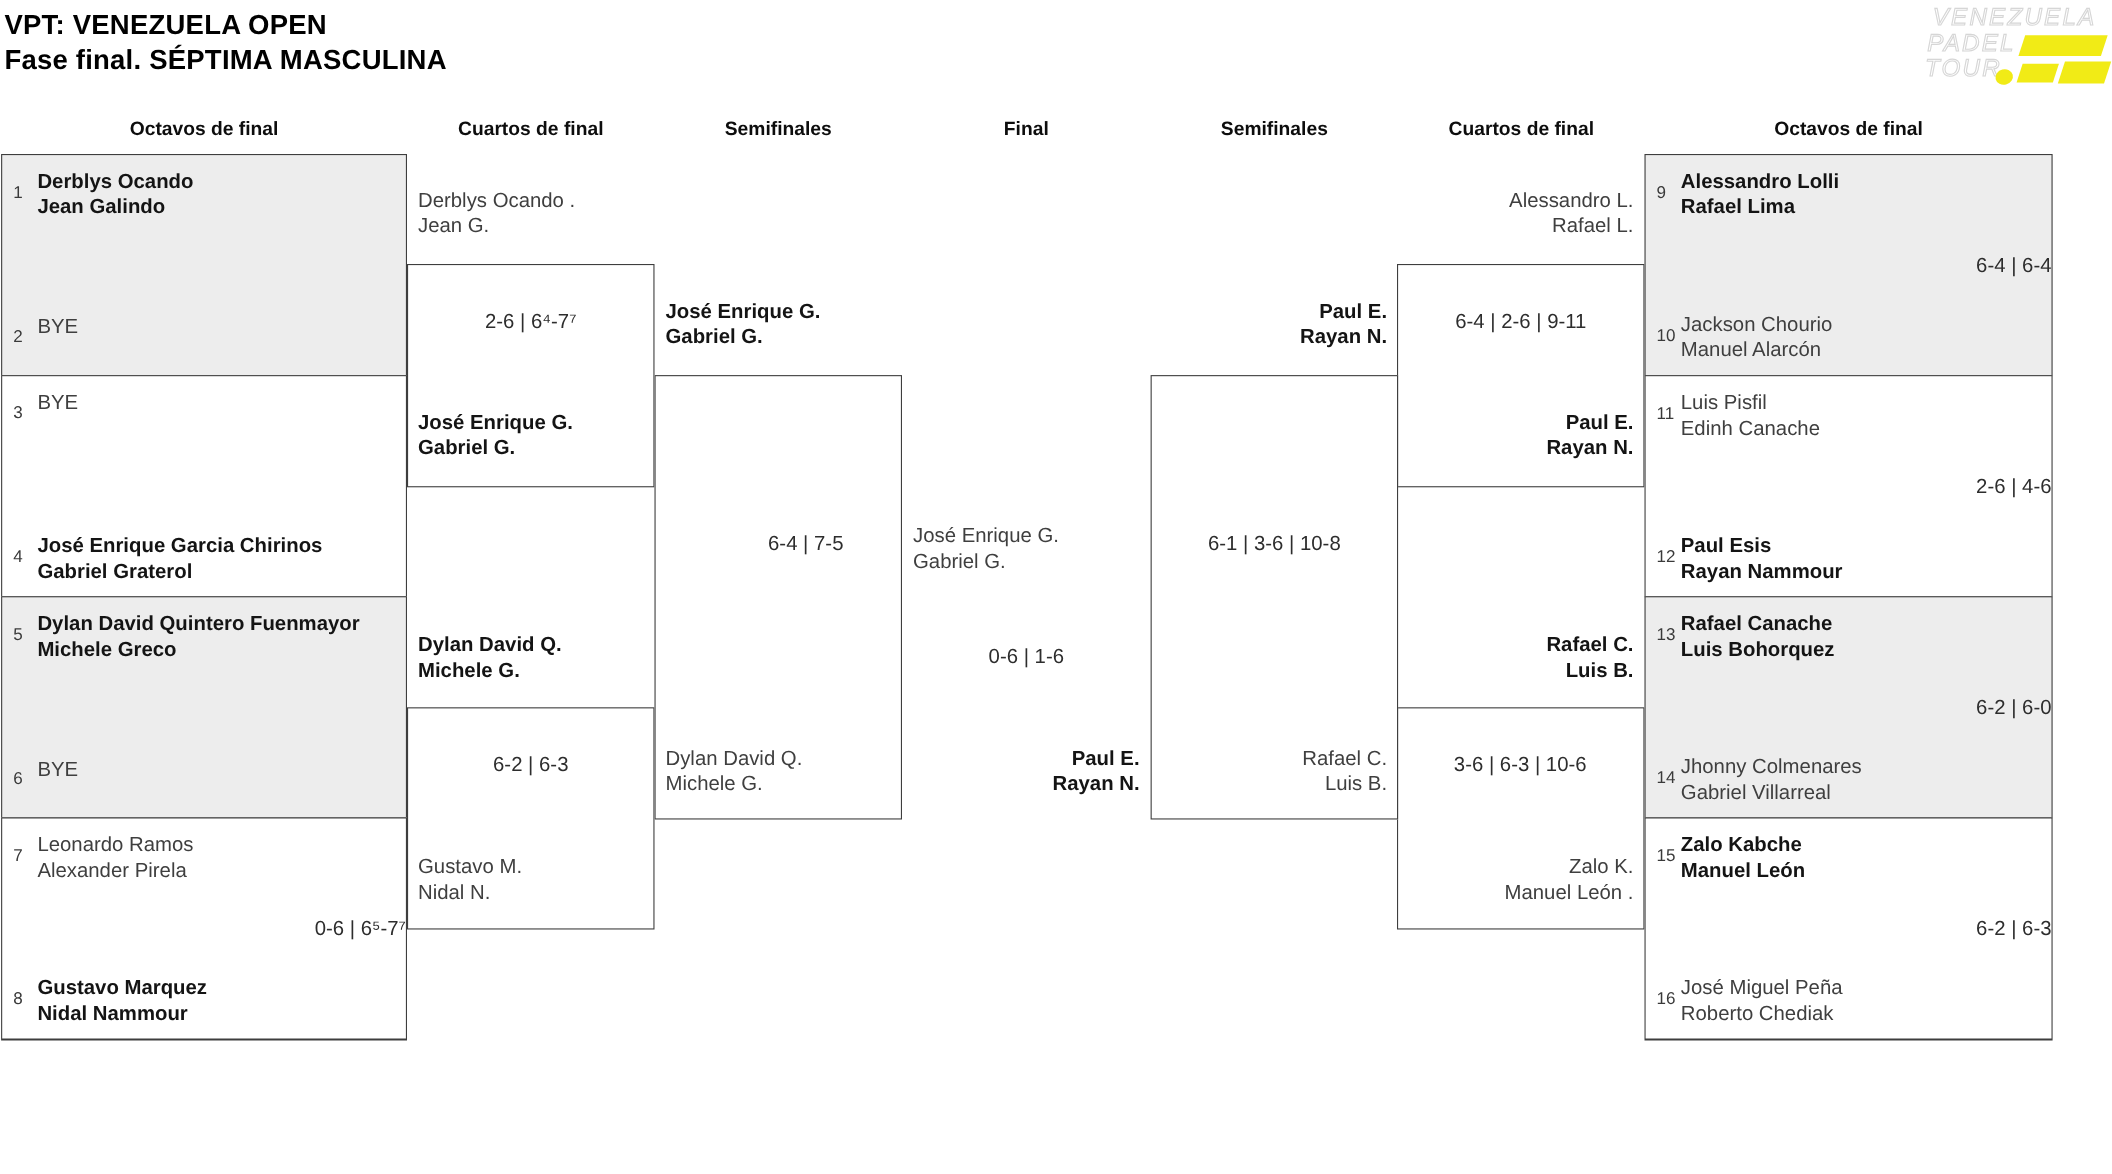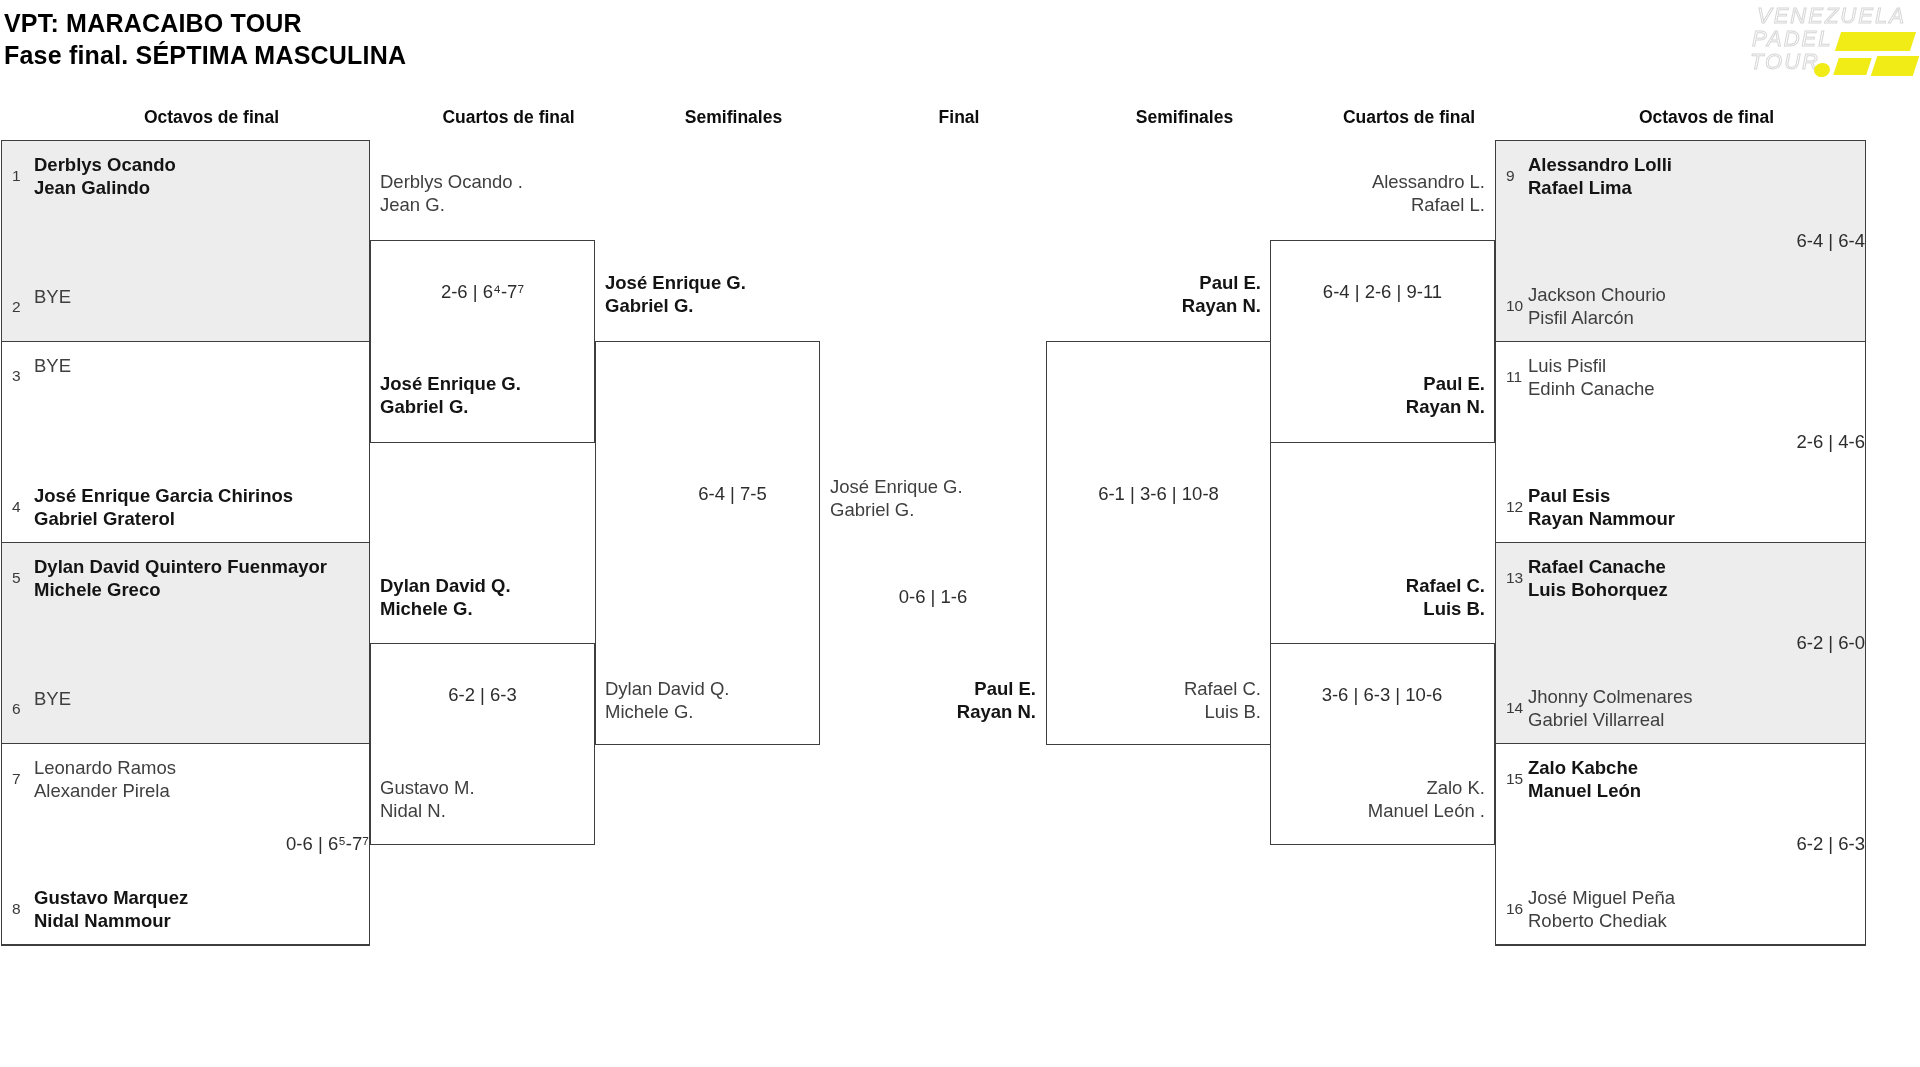--- a/index.html
+++ b/index.html
@@ -1,21 +1,21 @@
 <!DOCTYPE html>
 <html><head>
 <meta charset="utf-8">
 <style>
   html,body{margin:0;padding:0;background:#ffffff;}
   .stage{position:relative;width:1920px;height:1067px;background:#fff;overflow:hidden;
          font-family:"Liberation Sans",sans-serif;color:#1a1a1a;}
   .title{position:absolute;left:4px;top:7px;font-size:25px;line-height:32px;font-weight:700;
          color:#000;letter-spacing:.2px;}
   .hdr{position:absolute;top:107px;height:22px;text-align:center;font-size:17.5px;
-       font-weight:700;color:#0d0d0d;padding-left:26px;}
+       font-weight:700;color:#0d0d0d;}
   .box{position:absolute;box-sizing:border-box;border:1px solid #3e3e3e;background:#fff;}
   .box.alt{background:#ededed;}
   .box.last{border-bottom-width:2px;}
   .entry{position:absolute;left:0;right:0;display:flex;align-items:center;}
   .entry.top{top:12px;}
   .entry.bottom{bottom:12px;}
   .seed{flex:none;width:22px;margin-left:10px;font-size:15.5px;color:#3a3a3a;}
   .names{flex:1;display:flex;flex-direction:column;justify-content:flex-start;min-height:44px;}
   .nline{font-size:18.5px;line-height:23px;color:#3f3f3f;white-space:nowrap;}
   .winner .nline{font-weight:700;color:#141414;}
@@ -36,21 +36,21 @@
   .logo-b3{left:124px;top:56px;width:42px;height:20px;}
   .logo-dot{position:absolute;left:64px;top:63px;width:16px;height:14px;border-radius:50%;
             transform:rotate(-14deg);}
 </style>
 </head>
 <body>
 
 <div class="stage">
 
   <div class="title">
-    <div>VPT: MARACAIBO TOUR</div>
+    <div>VPT: VENEZUELA OPEN</div>
     <div>Fase final. SÉPTIMA MASCULINA</div>
   </div>
 
   <div class="logo">
     <div class="logo-line logo-l1">VENEZUELA</div>
     <div class="logo-line logo-l2">PADEL</div>
     <div class="logo-line logo-l3">TOUR</div>
     <div class="logo-dot" style="background: rgb(241, 235, 22);"></div>
     <div class="logo-bar logo-b1" style="background: rgb(241, 235, 22);"></div>
     <div class="logo-bar logo-b2" style="background: rgb(241, 235, 22);"></div>
@@ -140,21 +140,21 @@
       <div class="names winner">
           <div class="nline">Alessandro Lolli</div>
           <div class="nline">Rafael Lima</div>
         </div>
     </div>
     <div class="score oscore">6-4 | 6-4</div>
     <div class="entry bottom">
       <div class="seed">10</div>
       <div class="names">
           <div class="nline">Jackson Chourio</div>
-          <div class="nline">Pisfil Alarcón</div>
+          <div class="nline">Manuel Alarcón</div>
         </div>
     </div>
   </div>
 
   <div class="box" style="left:1495px;top:341px;width:371px;height:202px">
     <div class="entry top">
       <div class="seed">11</div>
       <div class="names">
           <div class="nline">Luis Pisfil</div>
           <div class="nline">Edinh Canache</div>

